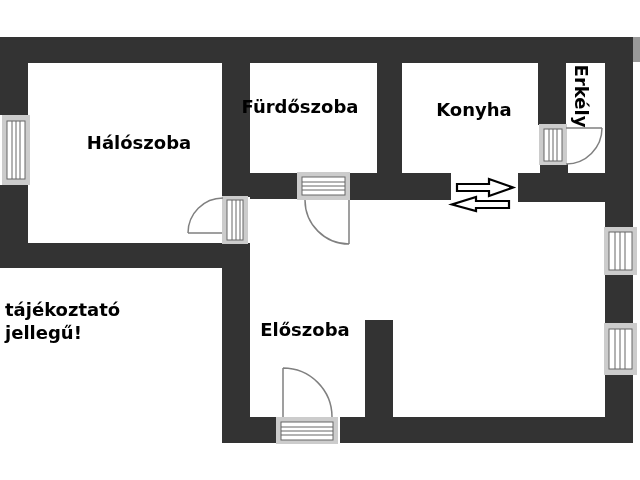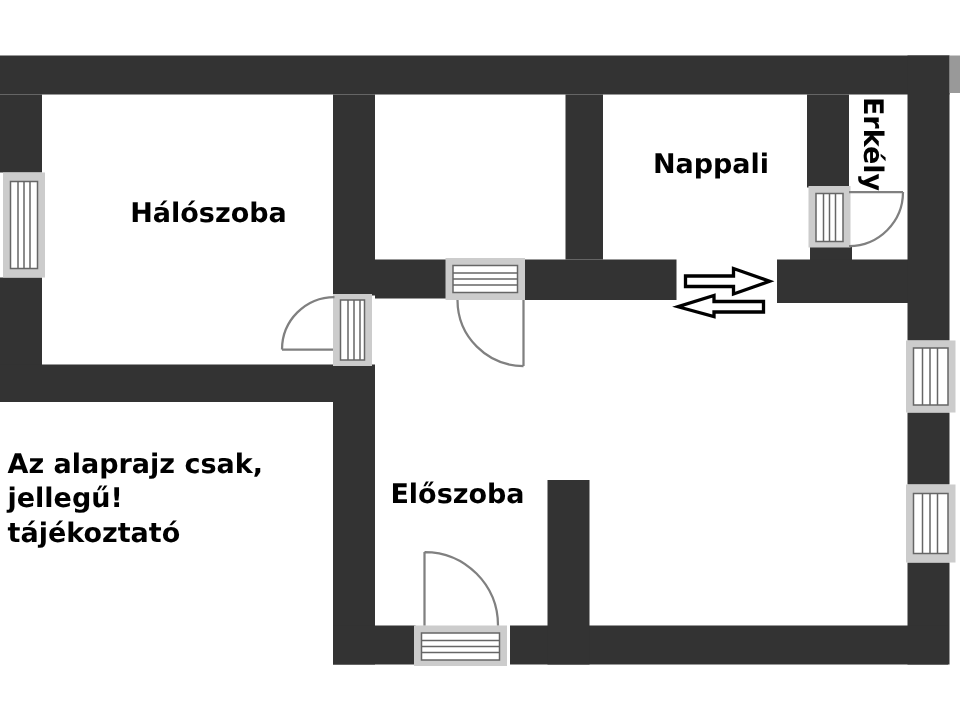--- a/index.html
+++ b/index.html
@@ -114,27 +114,27 @@
     </g>
 
     <g fill="#ffffff" stroke="#000000" stroke-width="2.2" stroke-linejoin="miter">
       <polygon points="457,184 489,184 489,179 513,187.5 489,196 489,191 457,191"></polygon>
       <polygon points="509,201 476,201 476,197 452,204.5 476,211 476,208 509,208"></polygon>
     </g>
   </svg>
 
   <div class="room-label wide" style="left:53px;top:133px;margin-left:26px;">Hálószoba</div>
 
+  <div class="room-label wide" style="left:240px;top:97px;">Fürdőszoba</div>
 
-  <div class="room-label wide" style="left:414px;top:100px;">Nappali</div>
+  <div class="room-label wide" style="left:414px;top:100px;">Konyha</div>
 
   <div class="room-label" id="label-erkely">Erkély</div>
 
 
   <div class="room-label wide" style="left:245px;top:320px;">Előszoba</div>
 
   <div id="disclaimer">
-    <div>Az alaprajz csak,</div>
+    <div>tájékoztató</div>
     <div>jellegű!</div>
-    <div>tájékoztató</div>
   </div>
 
 </div>
 
 </body></html>

